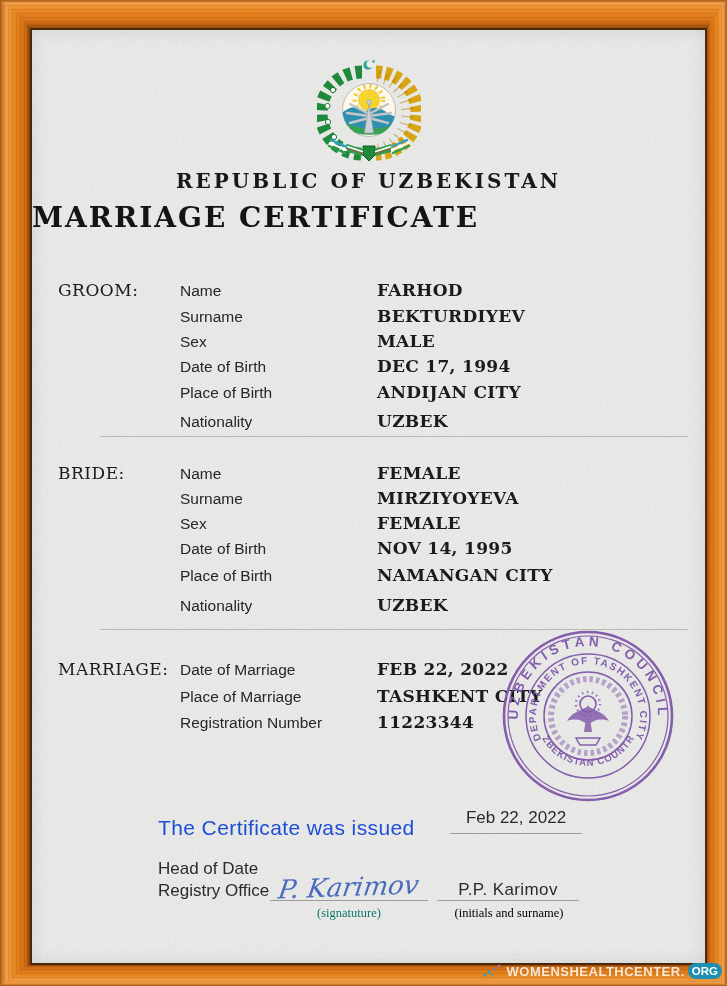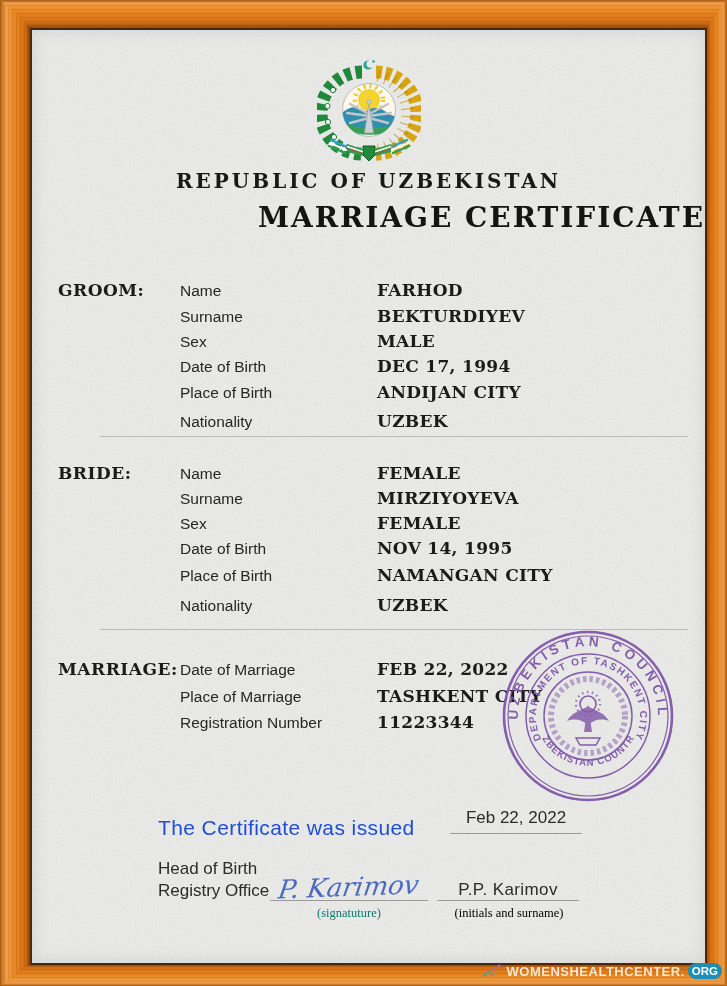--- a/index.html
+++ b/index.html
@@ -28,25 +28,25 @@
       linear-gradient(0deg,#b26114 0,#f2a04a 15%,#e8861f 48%,#d06c13 82%,#5f2f07 100%);
     clip-path:polygon(31px 0,706px 0,727px 23px,0 23px);}
   
   .paper{position:absolute;left:32px;top:30px;width:673px;height:933px;background:#ebebe9;
          box-shadow:0 0 0 2px #4e2609, inset 0 0 18px rgba(0,0,0,.10);}
   .ptex{position:absolute;inset:0;width:100%;height:100%;pointer-events:none;}
   
   .emblem{position:absolute;left:50%;top:26px;transform:translateX(-50%);}
   .country{position:absolute;left:0;top:139px;width:100%;text-align:center;
            font-family:"DejaVu Serif",serif;font-weight:700;font-size:20px;letter-spacing:3px;color:#181818;}
-  .title{position:absolute;left:0;top:171px;width:100%;text-align:right;
+  .title{position:absolute;left:0;top:171px;width:100%;text-align:left;
          font-family:"DejaVu Serif",serif;font-weight:700;font-size:28px;letter-spacing:2px;color:#141414;}
   
   .sec-label{position:absolute;left:26px;font-family:"DejaVu Serif",serif;font-size:17px;
-             font-weight:700;color:#1b1b1b;letter-spacing:.5px;}
+             font-weight:400;color:#1b1b1b;letter-spacing:.5px;}
   .row{position:absolute;left:148px;display:flex;align-items:baseline;}
   .flabel{width:197px;font-size:15.5px;color:#262626;}
   .fvalue{font-family:"DejaVu Serif",serif;font-size:17px;font-weight:600;color:#1b1b1b;letter-spacing:.3px;}
   .divider{position:absolute;left:68px;width:588px;height:0;border-top:1px solid #b9b9b9;}
   
   .stamp{position:absolute;left:468px;top:598px;opacity:.92;}
   .stamp text{font-family:"Liberation Sans",sans-serif;font-weight:700;fill:#7C52A8;}
   
   .issued{position:absolute;left:126px;top:786px;font-size:21px;color:#1d4ed8;letter-spacing:.4px;}
   .issued-date{position:absolute;left:418px;top:778px;width:132px;text-align:center;
@@ -249,21 +249,21 @@
       <g fill="#7C52A8" opacity=".85">
         <path d="M88 78 C81 83 72 84 67 93 C76 90 82 92 88 97 C94 92 100 90 109 93 C104 84 95 83 88 78 Z"></path>
         <path d="M88 76 L84 104 L92 104 Z"></path>
       </g>
       <path d="M76 110 L100 110 L96 117 L80 117 Z" fill="none" stroke="#7C52A8" stroke-width="1.5"></path>
     </svg>
 
     <div class="issued">The Certificate was issued</div>
     <div class="issued-date">Feb 22, 2022</div>
     <div class="office">
-      <div>Head of Birth</div>
+      <div>Head of Date</div>
       <div>Registry Office</div>
     </div>
     <div class="sig-block">
       <span class="sig-script">P. Karimov</span>
     </div>
     <div class="sig-caption">(signatuture)</div>
     <div class="name-block">P.P. Karimov</div>
     <div class="name-caption">(initials and surname)</div>
   </div>
 

